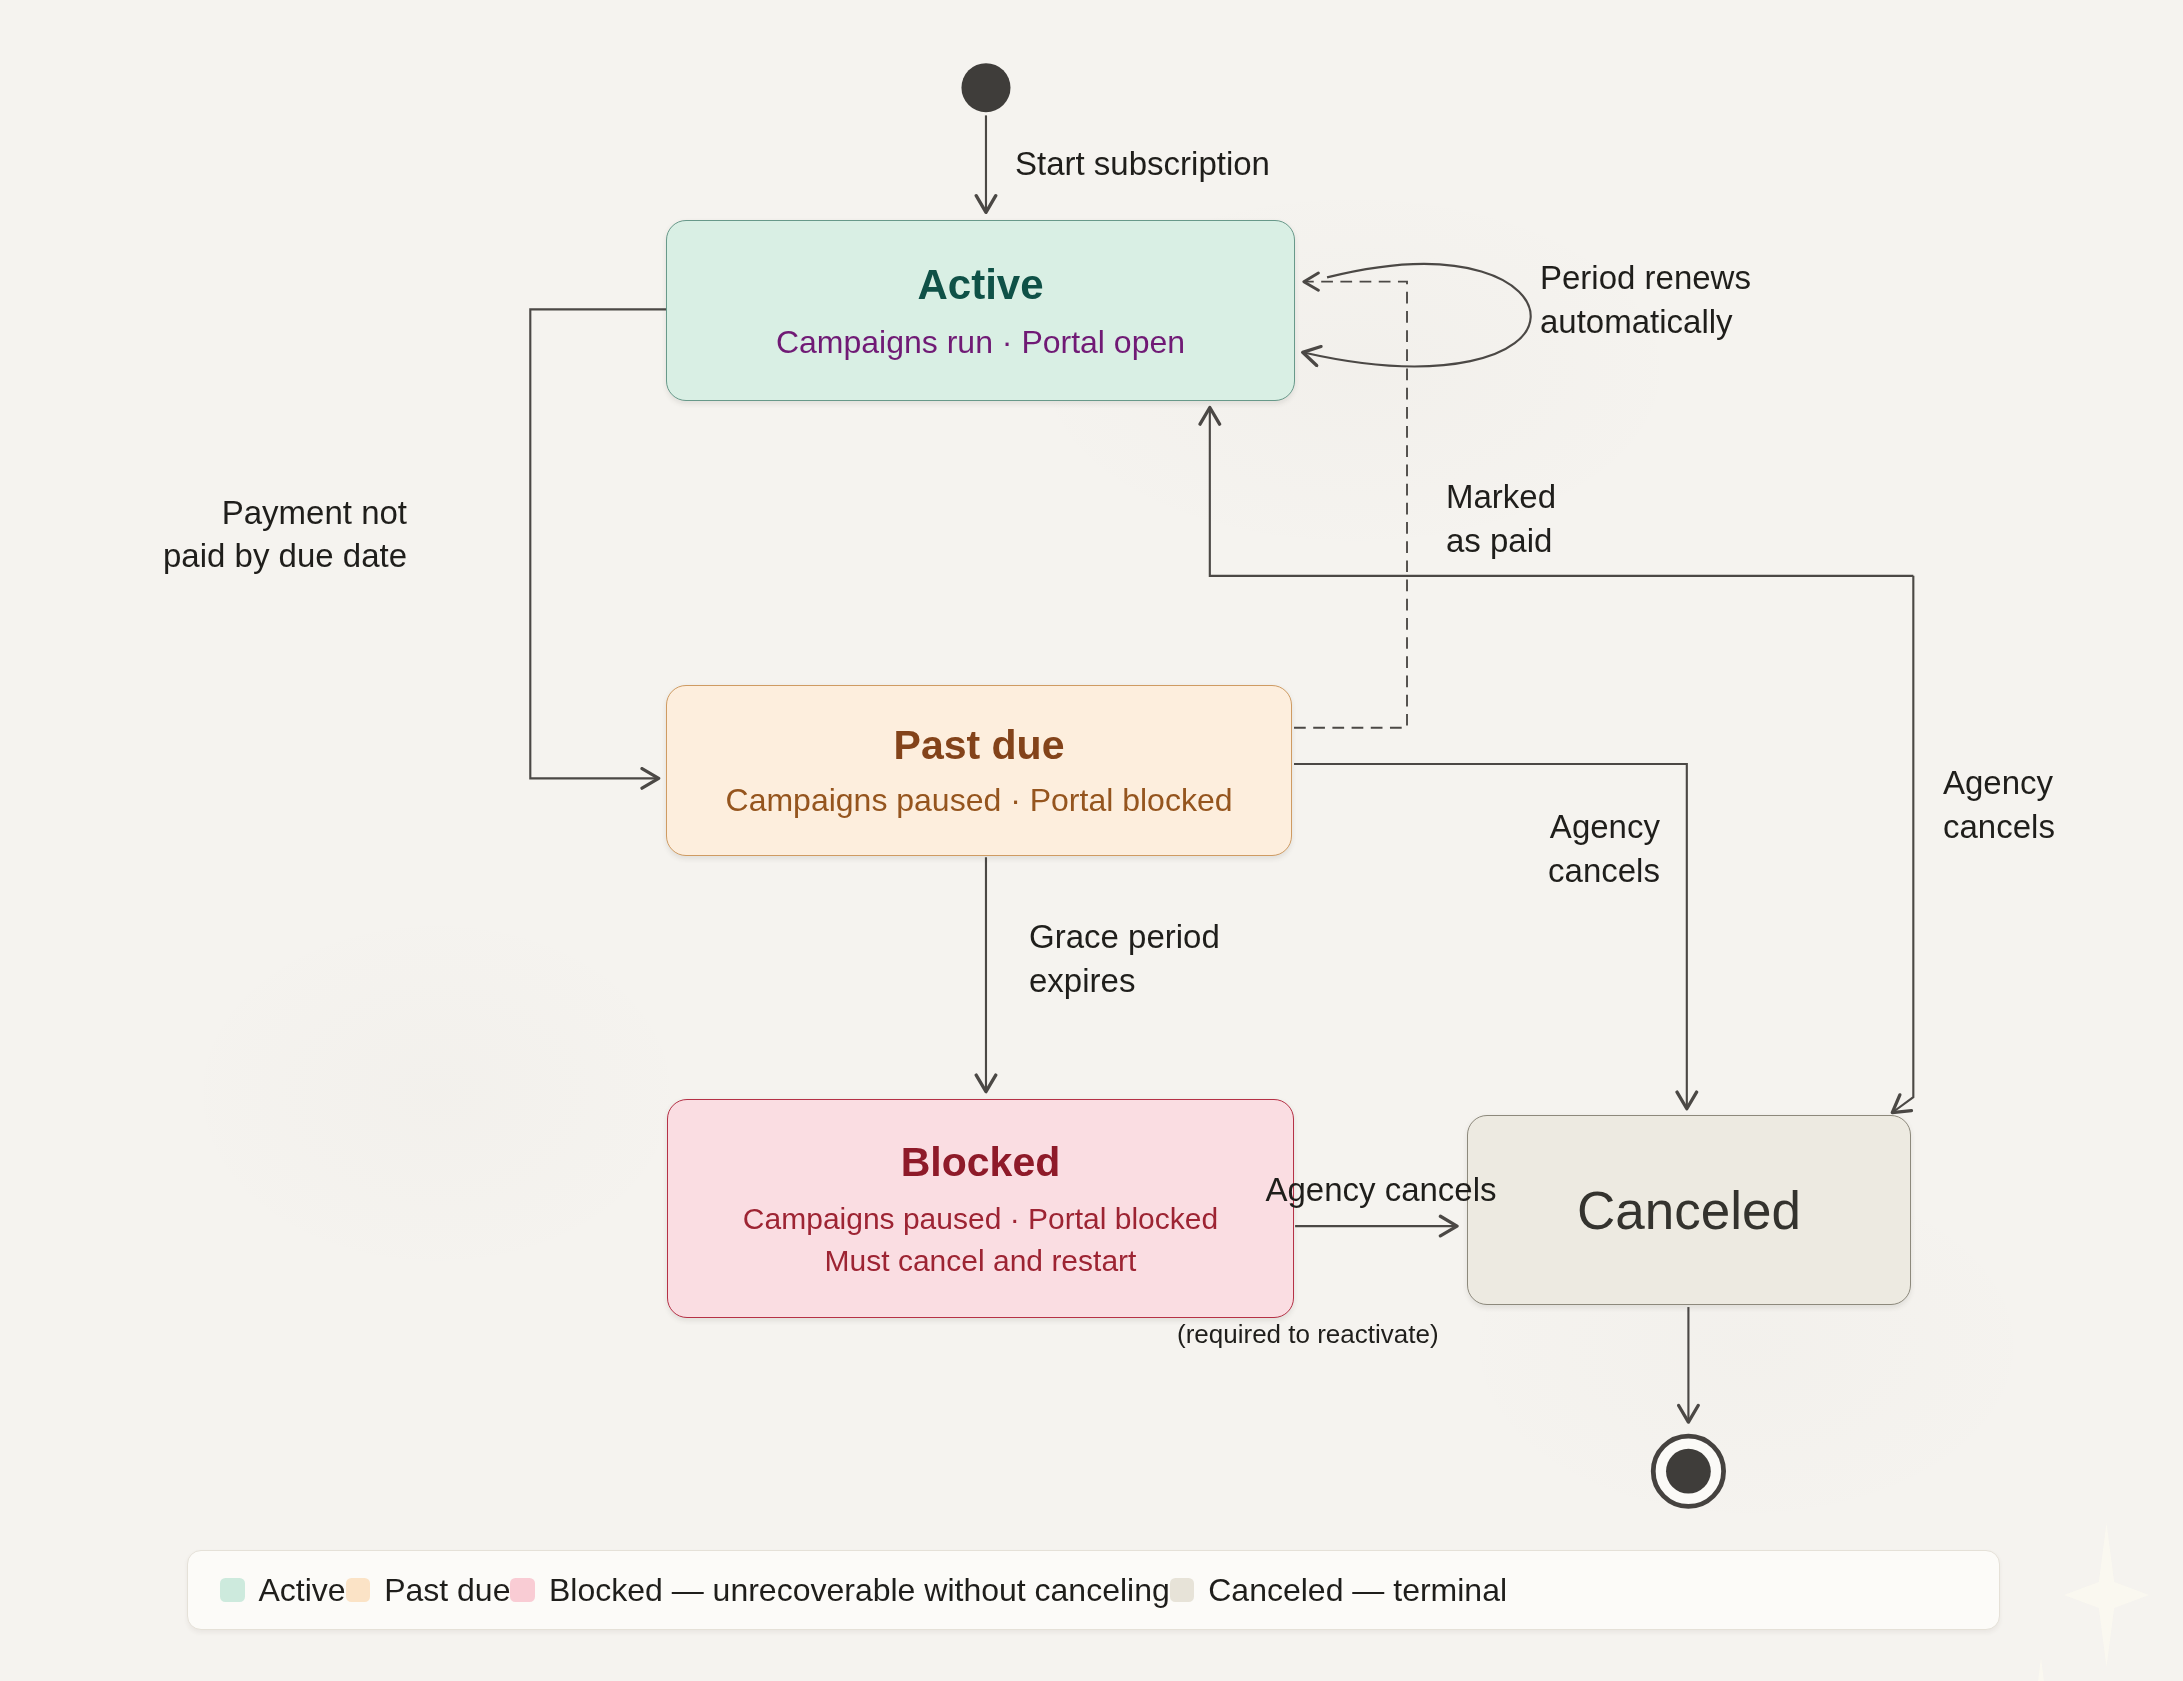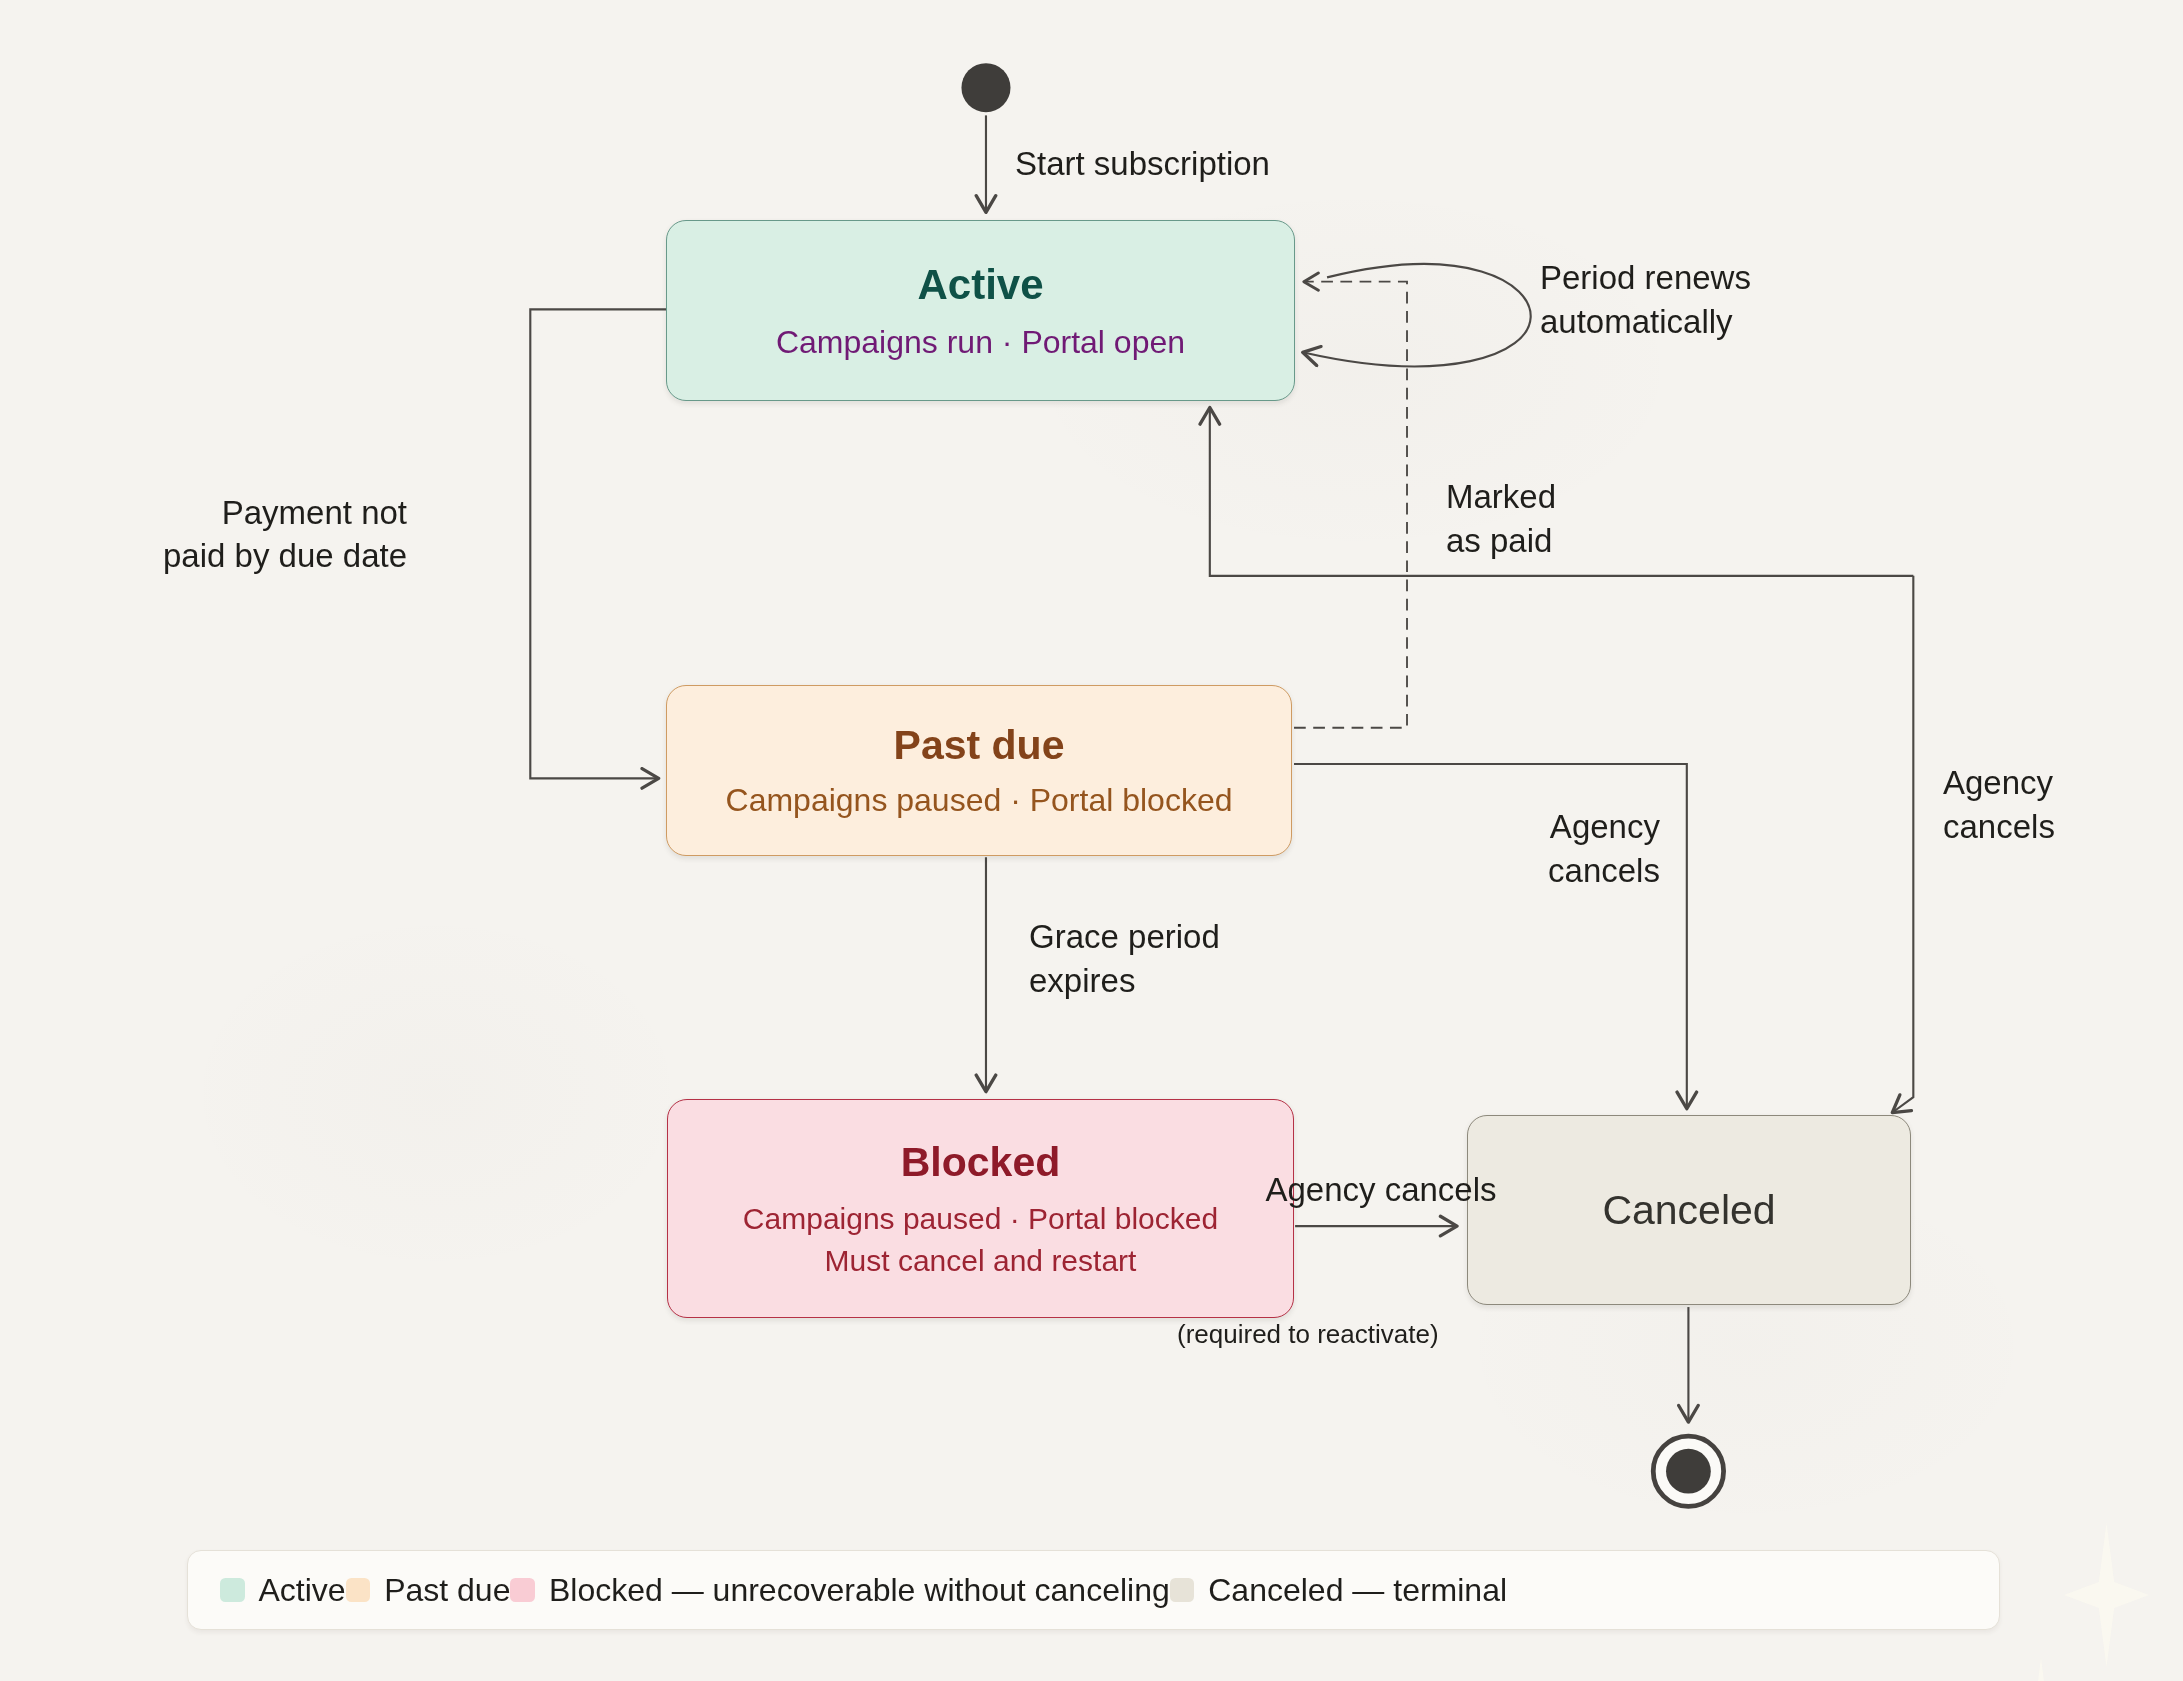--- a/index.html
+++ b/index.html
@@ -32,21 +32,21 @@
   .state-active   { left: 666px; top: 220px;  width: 629px; height: 181px; border-color: #68998a; gap: 15px; }
   .state-active .title    { font-size: 42px; color: #0f5147; }
   .state-active .subtitle { font-size: 32px; color: #701a75; }
   .state-pastdue  { left: 666px; top: 685px; width: 626px; height: 171px; border-color: #cf9b62; gap: 12.8px; }
   .state-pastdue .title    { font-size: 41px; color: #83431a; }
   .state-pastdue .subtitle { font-size: 32px; color: #95551e; }
   .state-blocked  { left: 667px; top: 1099px; width: 627px; height: 219px; border-color: #b53146; gap: 8.5px; }
   .state-blocked .title { font-size: 41px; color: #8e1a29; margin-bottom: 7.5px; }
   .state-blocked .line  { font-size: 30px; color: #9d2433; }
   .state-canceled { left: 1467px; top: 1115px; width: 444px; height: 190px; border-color: #8d897c; }
-  .state-canceled .title { font-size: 41px; font-weight: 500; color: #34332e; }
+  .state-canceled .title { font-size: 53px; font-weight: 500; color: #34332e; }
 
   
   .elabel {
     position: absolute; color: #1f1e1b; font-size: 33px;
     line-height: 44px; white-space: nowrap;
   }
   .elabel.center { transform: translateX(-50%); text-align: right; }
   .lbl-start          { left: 1015px; top: 142px; }
   .lbl-renew          { left: 1540px; top: 256px; }
   .lbl-payment        { left: 285px;  top: 491px; line-height: 43px; }

